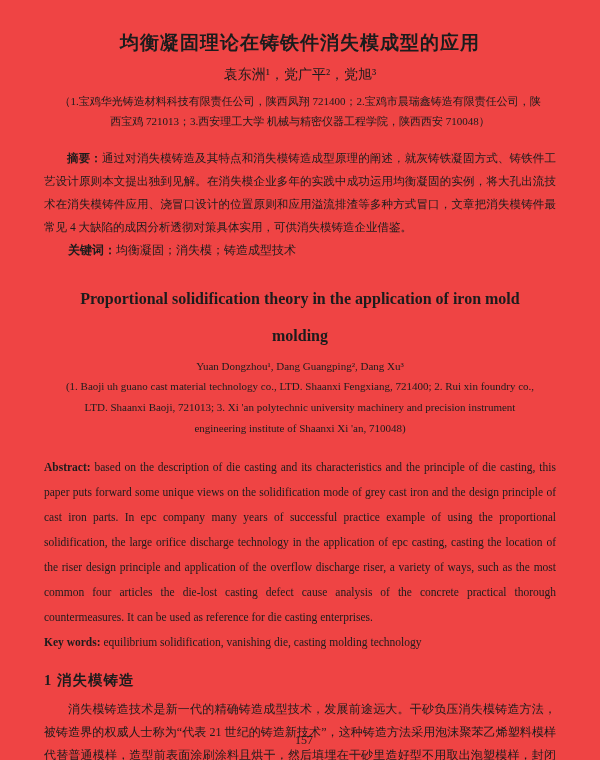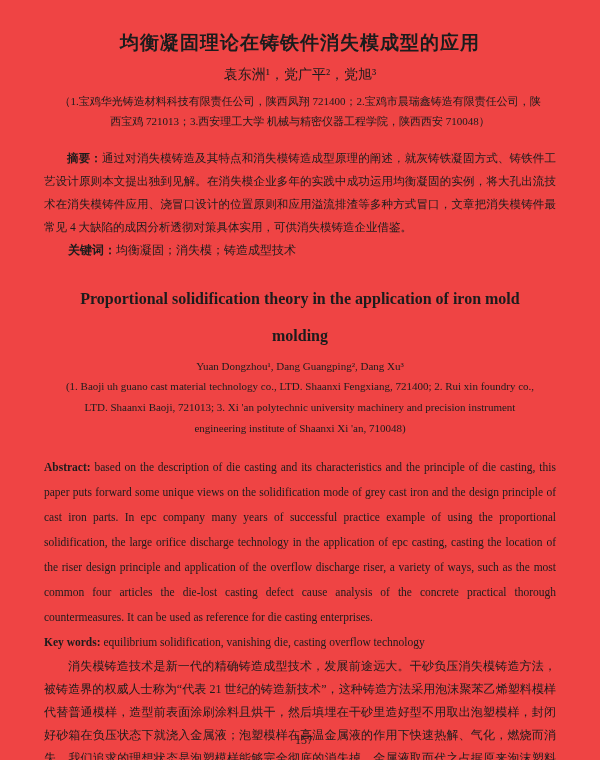--- a/index.html
+++ b/index.html
@@ -126,20 +126,21 @@
   <p class="en-authors">Yuan Dongzhou¹, Dang Guangping², Dang Xu³</p>
 
   <div>
     <div class="en-affil-line">(1. Baoji uh guano cast material technology co., LTD. Shaanxi Fengxiang, 721400; 2. Rui xin foundry co.,</div>
     <div class="en-affil-line">LTD. Shaanxi Baoji, 721013; 3. Xi 'an polytechnic university machinery and precision instrument</div>
     <div class="en-affil-line">engineering institute of Shaanxi Xi 'an, 710048)</div>
   </div>
 
   <p class="abstract-en"><span class="label-bold">Abstract:</span> <span>based on the description of die casting and its characteristics and the principle of die casting, this paper puts forward some unique views on the solidification mode of grey cast iron and the design principle of cast iron parts. In epc company many years of successful practice example of using the proportional solidification, the large orifice discharge technology in the application of epc casting, casting the location of the riser design principle and application of the overflow discharge riser, a variety of ways, such as the most common four articles the die-lost casting defect cause analysis of the concrete practical thorough countermeasures. It can be used as reference for die casting enterprises.</span></p>
 
-  <p class="keywords-en"><span class="label-bold">Key words:</span> <span>equilibrium solidification, vanishing die, casting overflow technology</span></p>
+  <p class="keywords-en"><span class="label-bold">Key words:</span> <span>equilibrium solidification, vanishing die, casting molding technology</span></p>
 
+  <h3 class="section-heading">1 消失模铸造</h3>
 
   <p class="body-para">消失模铸造技术是新一代的精确铸造成型技术，发展前途远大。干砂负压消失模铸造方法，被铸造界的权威人士称为“代表 21 世纪的铸造新技术”，这种铸造方法采用泡沫聚苯乙烯塑料模样代替普通模样，造型前表面涂刷涂料且烘干，然后填埋在干砂里造好型不用取出泡塑模样，封闭好砂箱在负压状态下就浇入金属液；泡塑模样在高温金属液的作用下快速热解、气化，燃烧而消失，我们追求的理想状态是泡塑模样能够完全彻底的消失掉，金属液取而代之占据原来泡沫塑料所占有空间，金属液冷却凝固后形成铸件的一种材料成型方法。</p>
 
   <div class="page-number">157</div>
 
 </div>
 
 </body></html>

